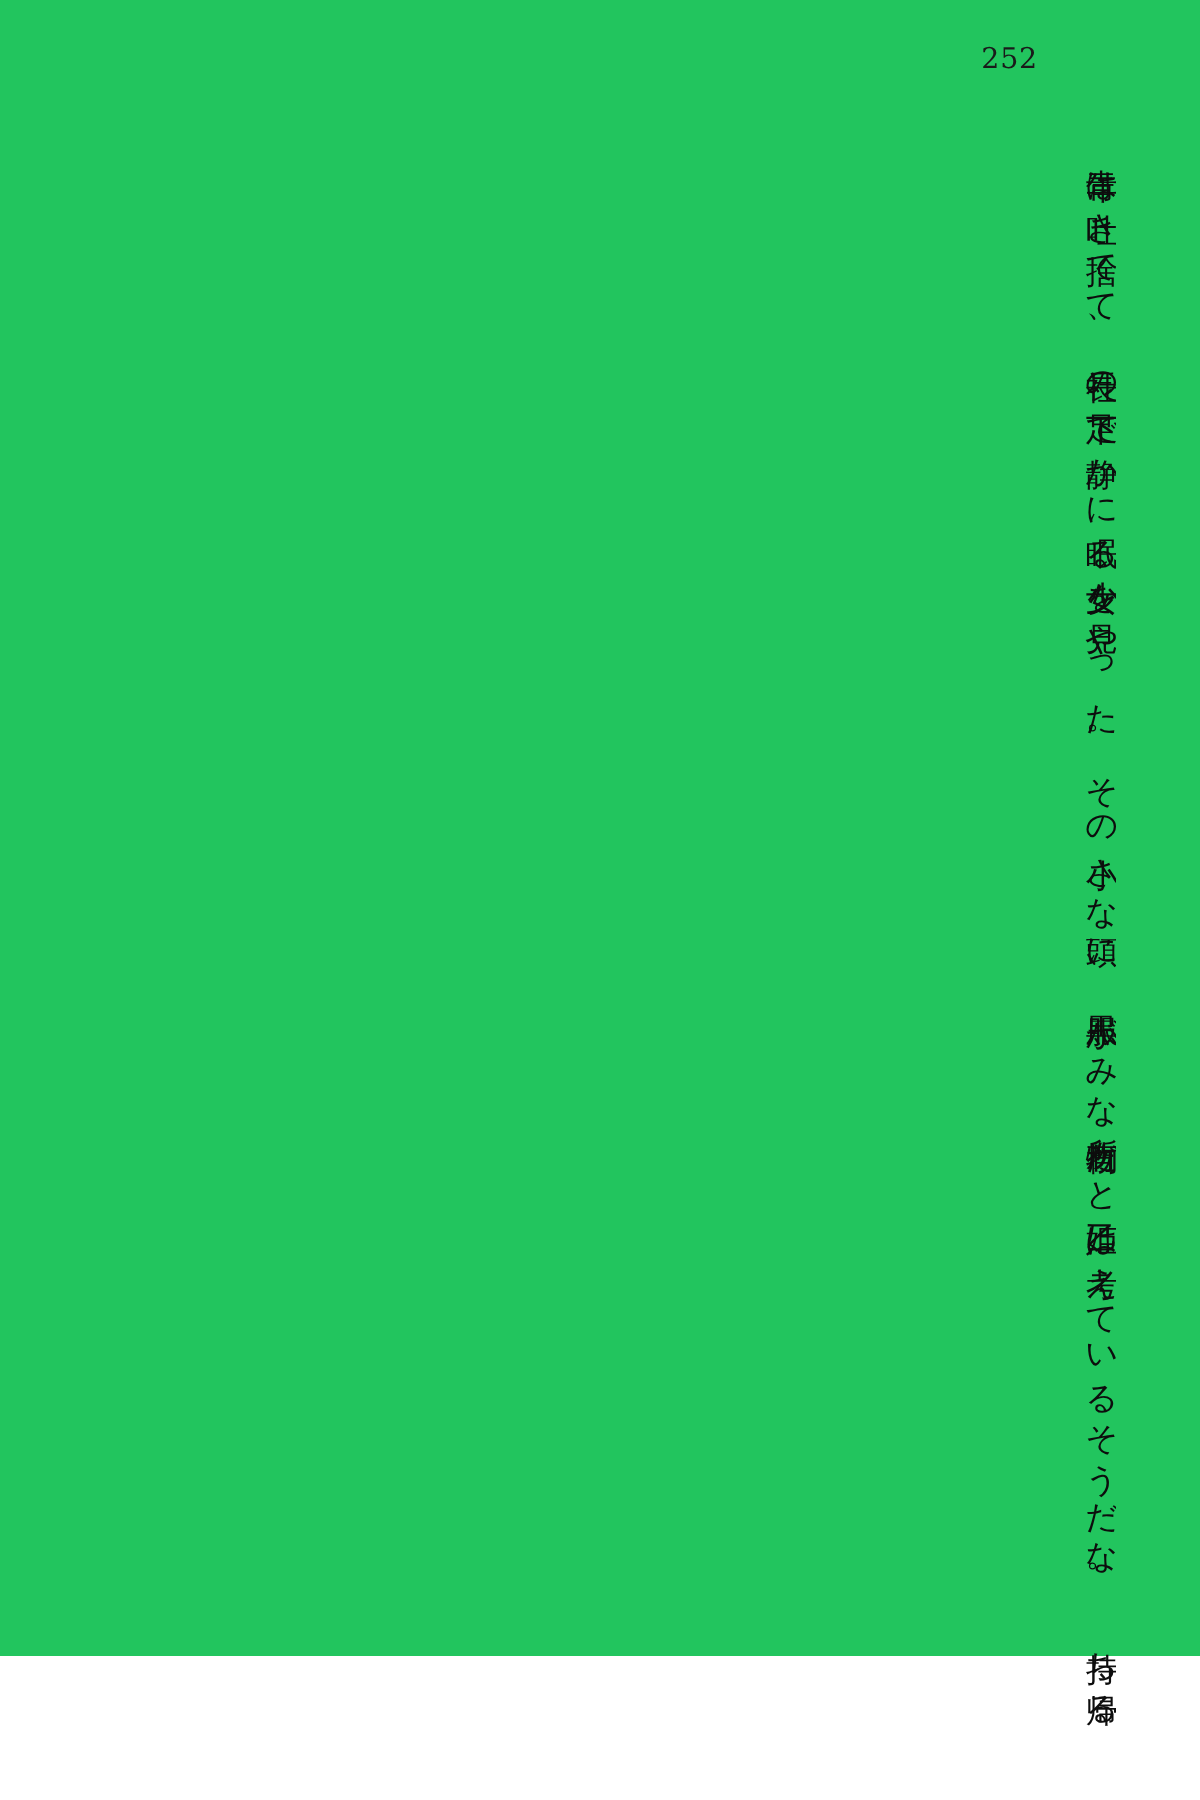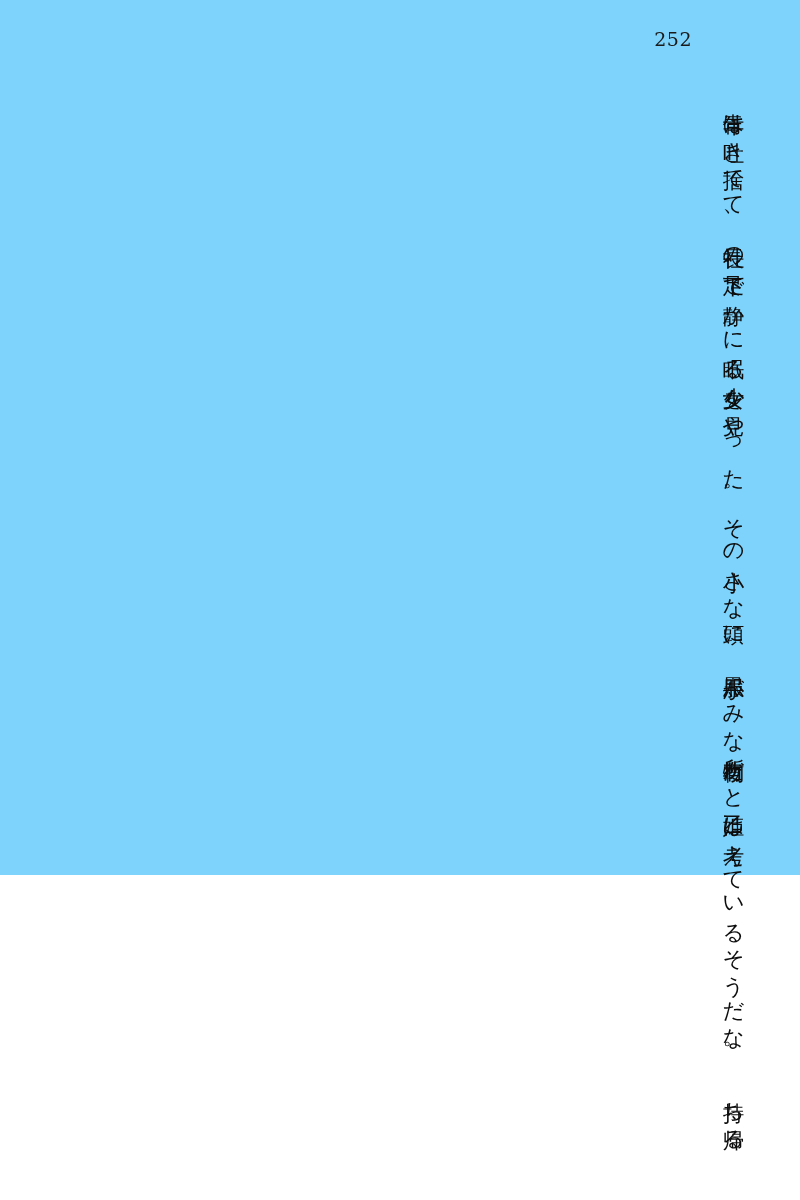--- a/index.html
+++ b/index.html
@@ -10,22 +10,22 @@
   body {
     width: 800px;
     height: 1200px;
     overflow: hidden;
     font-family: "DejaVu Serif", "Liberation Serif", serif;
     color: #111111;
   }
   .page {
     position: relative;
     width: 800px;
-    height: 875px;
-    background: #7dd3fc;
+    height: 1104px;
+    background: #22c55e;
     box-sizing: border-box;
     padding-left: 25px;
   }
   .page-number {
     position: absolute;
     top: 28px;
     right: 108px;
     font-size: 19px;
     letter-spacing: 0.5px;
     color: #1a1a1a;

